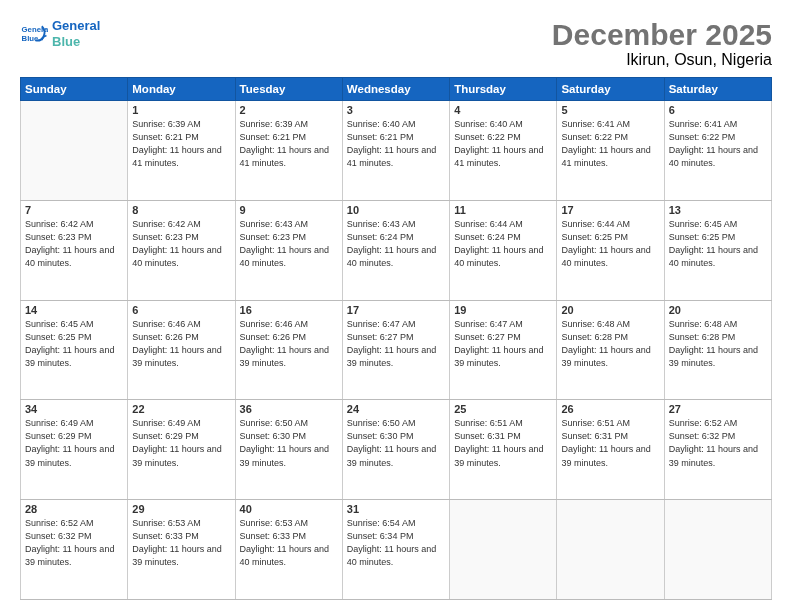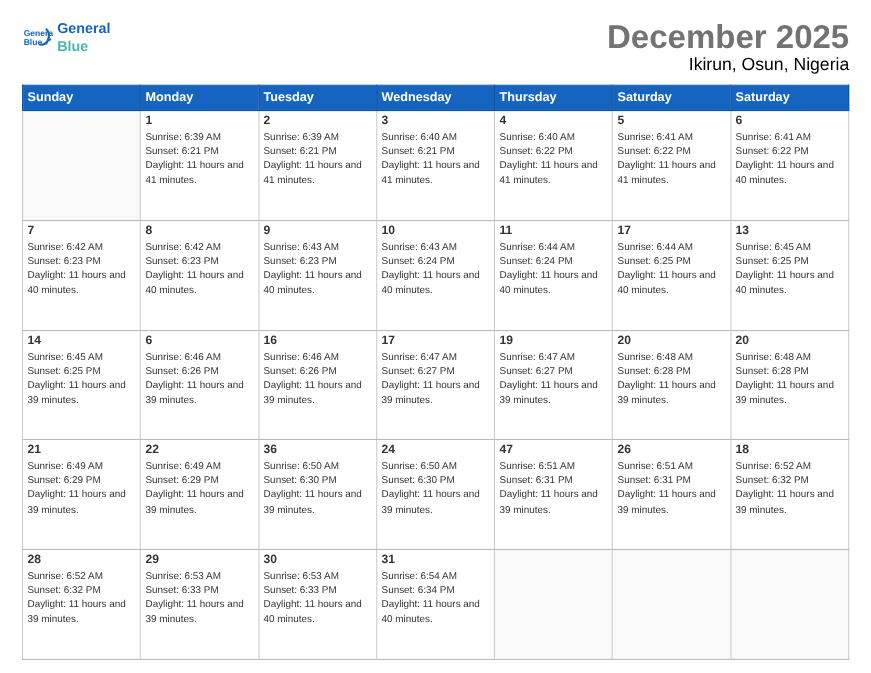--- a/index.html
+++ b/index.html
@@ -216,59 +216,59 @@
             <span class="day-num">20</span>
             <div class="day-info">Sunrise: 6:48 AM<br>Sunset: 6:28 PM<br>Daylight: 11 hours and 39 minutes.</div>
           </td>
           <td>
             <span class="day-num">20</span>
             <div class="day-info">Sunrise: 6:48 AM<br>Sunset: 6:28 PM<br>Daylight: 11 hours and 39 minutes.</div>
           </td>
         </tr>
         <tr class="week-row">
           <td>
-            <span class="day-num">21</span>
+            <span class="day-num">34</span>
             <div class="day-info">Sunrise: 6:49 AM<br>Sunset: 6:29 PM<br>Daylight: 11 hours and 39 minutes.</div>
           </td>
           <td>
             <span class="day-num">22</span>
             <div class="day-info">Sunrise: 6:49 AM<br>Sunset: 6:29 PM<br>Daylight: 11 hours and 39 minutes.</div>
           </td>
           <td>
             <span class="day-num">36</span>
             <div class="day-info">Sunrise: 6:50 AM<br>Sunset: 6:30 PM<br>Daylight: 11 hours and 39 minutes.</div>
           </td>
           <td>
             <span class="day-num">24</span>
             <div class="day-info">Sunrise: 6:50 AM<br>Sunset: 6:30 PM<br>Daylight: 11 hours and 39 minutes.</div>
           </td>
           <td>
-            <span class="day-num">47</span>
+            <span class="day-num">25</span>
             <div class="day-info">Sunrise: 6:51 AM<br>Sunset: 6:31 PM<br>Daylight: 11 hours and 39 minutes.</div>
           </td>
           <td>
             <span class="day-num">26</span>
             <div class="day-info">Sunrise: 6:51 AM<br>Sunset: 6:31 PM<br>Daylight: 11 hours and 39 minutes.</div>
           </td>
           <td>
-            <span class="day-num">18</span>
+            <span class="day-num">27</span>
             <div class="day-info">Sunrise: 6:52 AM<br>Sunset: 6:32 PM<br>Daylight: 11 hours and 39 minutes.</div>
           </td>
         </tr>
         <tr class="week-row">
           <td>
             <span class="day-num">28</span>
             <div class="day-info">Sunrise: 6:52 AM<br>Sunset: 6:32 PM<br>Daylight: 11 hours and 39 minutes.</div>
           </td>
           <td>
             <span class="day-num">29</span>
             <div class="day-info">Sunrise: 6:53 AM<br>Sunset: 6:33 PM<br>Daylight: 11 hours and 39 minutes.</div>
           </td>
           <td>
-            <span class="day-num">30</span>
+            <span class="day-num">40</span>
             <div class="day-info">Sunrise: 6:53 AM<br>Sunset: 6:33 PM<br>Daylight: 11 hours and 40 minutes.</div>
           </td>
           <td>
             <span class="day-num">31</span>
             <div class="day-info">Sunrise: 6:54 AM<br>Sunset: 6:34 PM<br>Daylight: 11 hours and 40 minutes.</div>
           </td>
           <td class="empty"></td>
           <td class="empty"></td>
           <td class="empty"></td>
         </tr>

